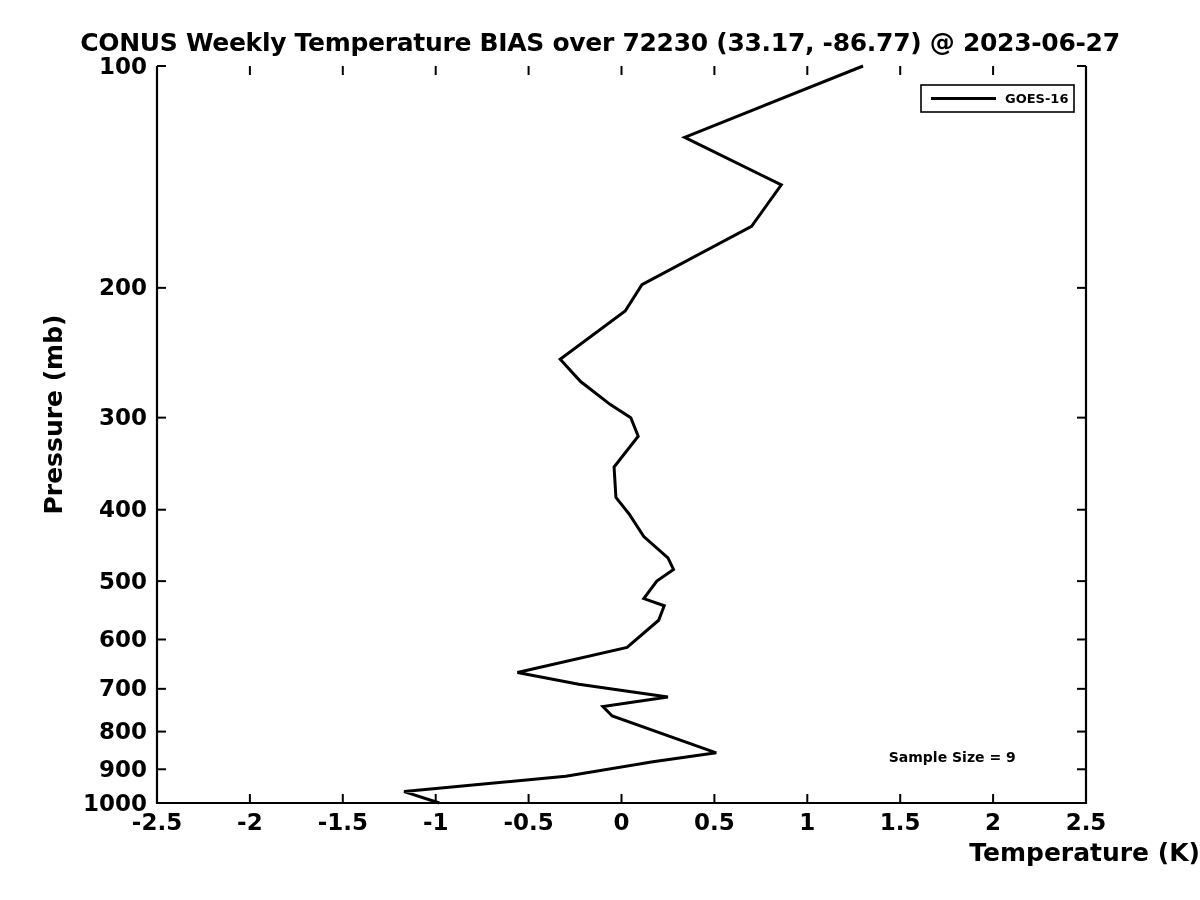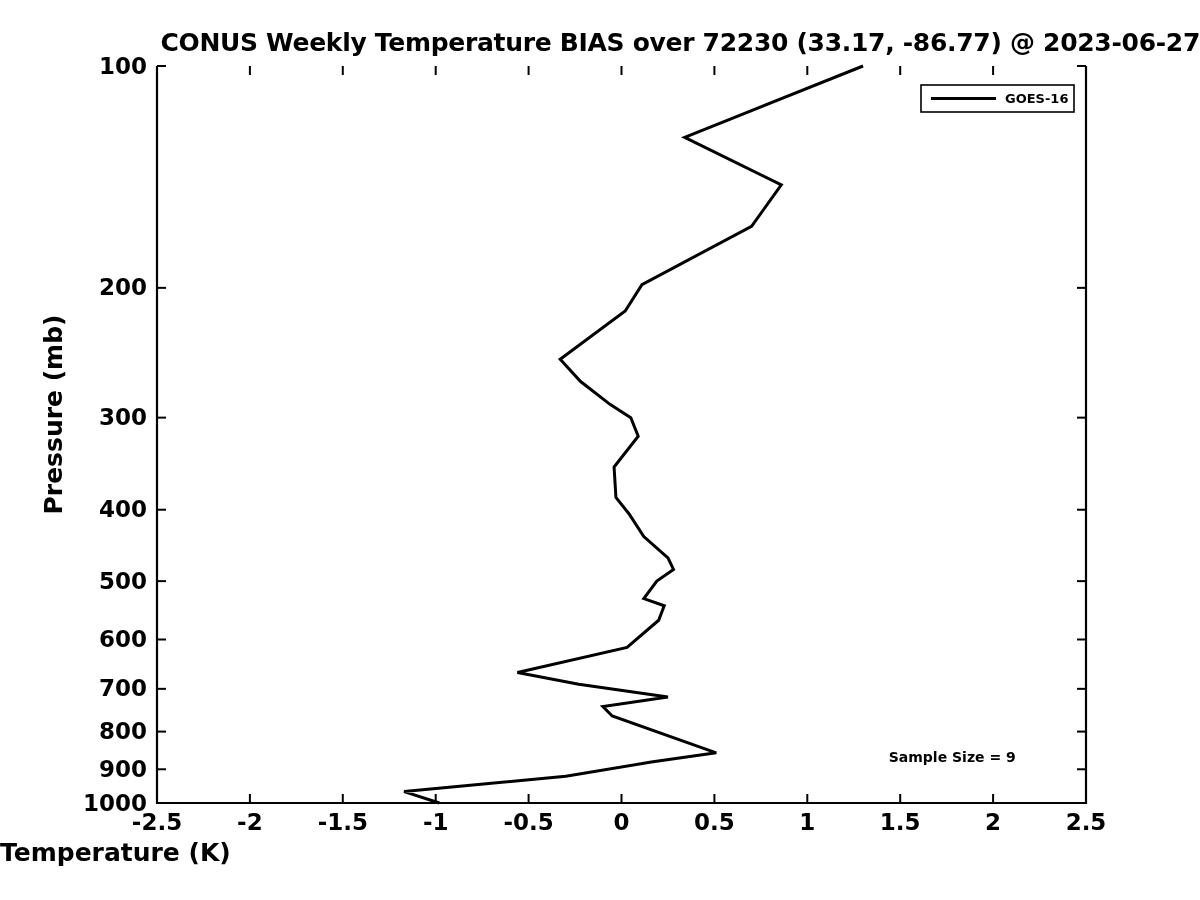--- a/index.html
+++ b/index.html
@@ -5,30 +5,30 @@
   html,body{margin:0;padding:0;}
   body{
     width:1200px;height:900px;background:#ffffff;
     font-family:"DejaVu Sans", sans-serif;
     overflow:hidden;
   }
   #root{position:relative;width:1200px;height:900px;}
 
   .title{
     position:absolute;left:0;top:28px;width:1200px;
-    text-align:right;
+    text-align:center;
     font-family:"DejaVu Sans", sans-serif;
     font-weight:bold;font-size:25px;color:#000;
     letter-spacing:-0.3px;
     white-space:nowrap;
   }
 
   .xlabel{
     position:absolute;left:0;top:838px;width:1200px;
-    text-align:left;
+    text-align:right;
     font-weight:bold;font-size:25px;color:#000;
   }
   .ylabel{
     position:absolute;
     left:-77px;top:400px;width:260px;
     transform:rotate(-90deg);
     transform-origin:center center;
     text-align:center;
     font-weight:bold;font-size:25px;color:#000;
   }

